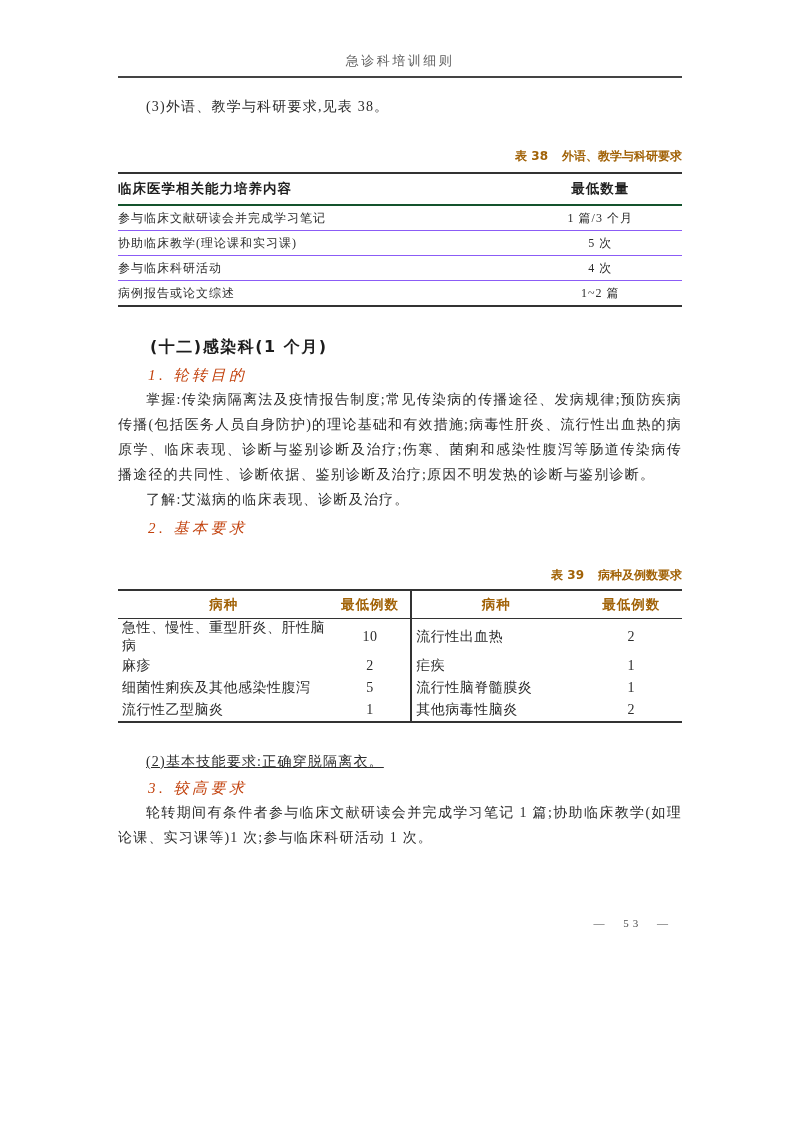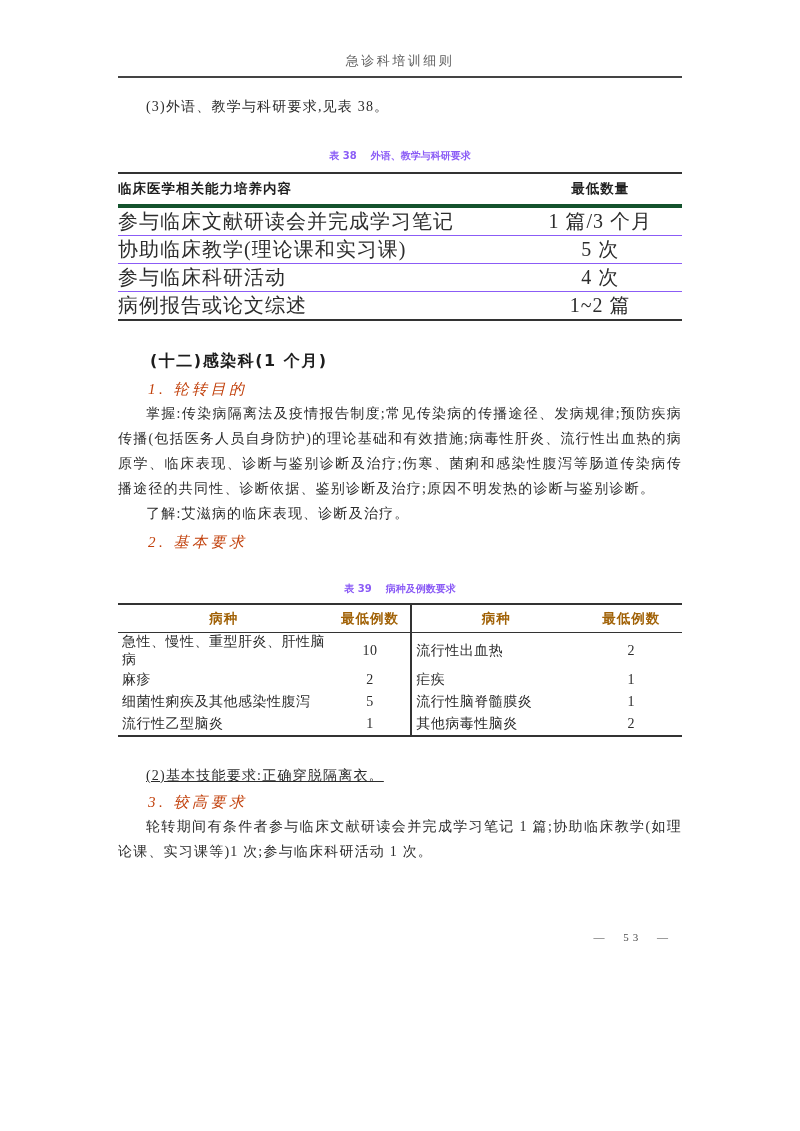--- a/index.html
+++ b/index.html
@@ -22,40 +22,40 @@
   .header-rule { margin-top:6px; border-top:2px solid #444; height:0; }
 
   .body-text {
     margin:0; font-size:14px; line-height:25px;
     letter-spacing:1.2px; text-align:justify;
   }
   .indent { text-indent:2em; }
   .p-intro { margin-top:16px; }
 
   .table-caption {
-    text-align:center;
+    text-align:right;
     font-family:"DejaVu Sans","Liberation Sans",sans-serif;
-    font-weight:bold; font-size:10px; color:#8b5cf6;
+    font-weight:bold; font-size:12px; color:#a16207;
     line-height:18px;
   }
   .cap-38 { margin-top:28px; }
   .cap-39 { margin-top:26px; }
   .caption-label { margin-right:14px; }
 
   table { border-collapse:collapse; width:564px; table-layout:fixed; }
   .data-table { border-top:2px solid #333; border-bottom:2px solid #333; }
 
   .t38 { margin-top:7px; }
   .t38 th {
     font-family:"DejaVu Sans","Liberation Sans",sans-serif;
     font-weight:bold; font-size:13.5px; color:#1f1f1f;
-    height:30px; border-bottom:4px solid #14532d; padding:0;
+    height:30px; border-bottom:2px solid #14532d; padding:0;
     letter-spacing:1px;
   }
-  .t38 td { font-size:20px; height:24px; padding:0; letter-spacing:1px; }
+  .t38 td { font-size:12px; height:24px; padding:0; letter-spacing:1px; }
   .col-left { text-align:left; padding-left:2px; }
   .col-center { text-align:center; }
   .t38 tr.rowline td { border-top:1px solid #8b5cf6; }
 
   .section-heading {
     margin:28px 0 0 0;
     font-family:"DejaVu Sans","Liberation Sans",sans-serif;
     font-weight:bold; font-size:16px; color:#1d1d1d;
     text-indent:2em; letter-spacing:1.5px; line-height:24px;
   }

